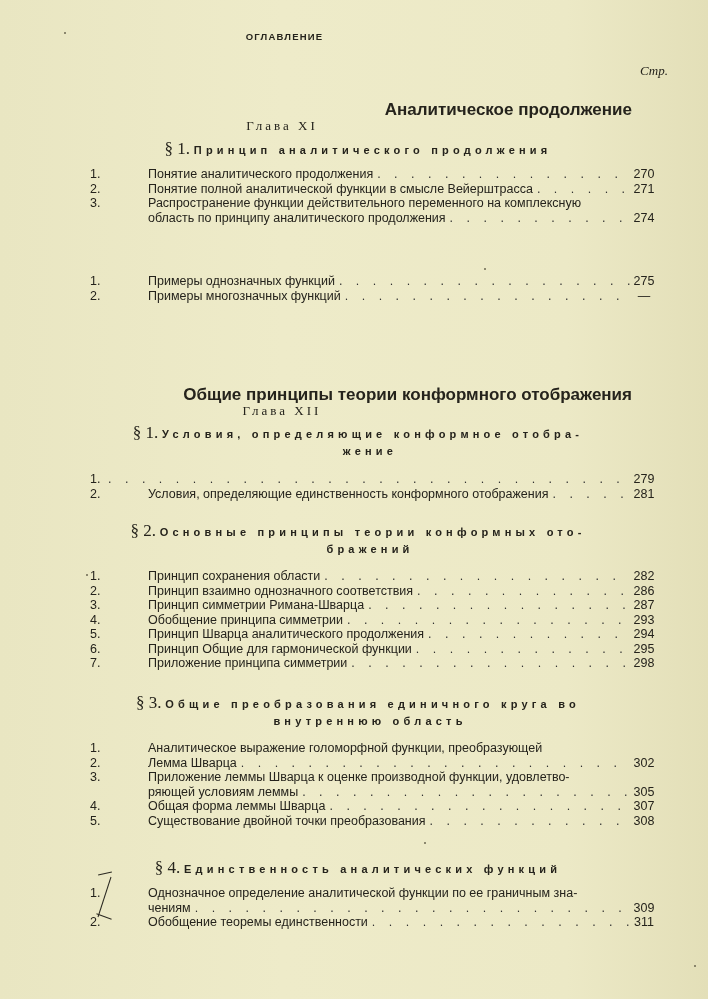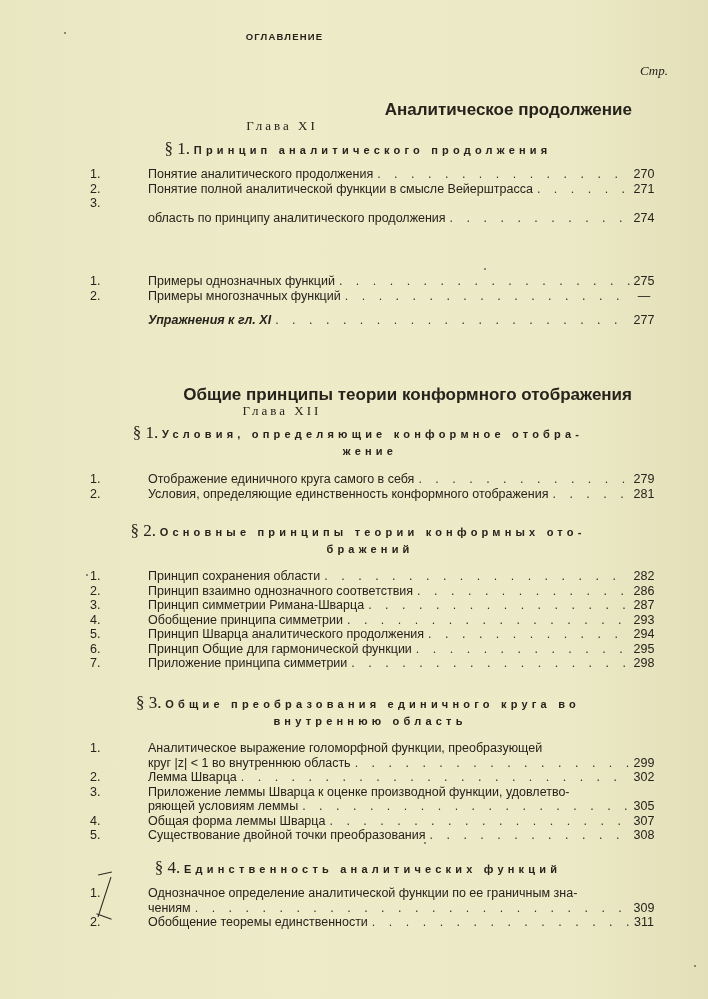--- a/index.html
+++ b/index.html
@@ -78,20 +78,21 @@
         <div class="row">
       <span class="num">2.</span>
       <span class="txt">Понятие полной аналитической функции в смысле Вейерштрасса</span>
       <span class="lead"></span>
       <span class="pg">271</span>
         </div>
       </div>
     <div class="entry">
       <div class="row">
           <span class="num">3.</span>
+      <span class="txt">Распространение функции действительного переменного на комплексную</span>
         </div>
       <div class="row indent">
           <span class="txt">область по принципу аналитического продолжения</span>
       <span class="lead"></span>
       <span class="pg">274</span>
         </div>
       </div>
   </div>
 
   <div class="entries" style="top:274px">
@@ -102,44 +103,36 @@
       <span class="lead"></span>
       <span class="pg">275</span>
         </div>
       </div>
     <div class="entry">
         <div class="row">
       <span class="num">2.</span>
       <span class="txt">Примеры многозначных функций</span>
       <span class="lead"></span>
       <span class="pg">—</span>
-        </div>
-      </div>
-    <div class="entry" style="margin-top:10px; padding-left:14px">
-        <div class="row">
-      <span class="txt exercises">Упражнения к гл. XI</span>
-      <span class="lead"></span>
-      <span class="pg">277</span>
         </div>
       </div>
   </div>
 
   <div class="chapter-label" style="top:363px">Глава XII</div>
   <div class="chapter-title" style="top:385px">Общие принципы теории конформного отображения</div>
 
   <div class="section" style="top:424px">
     <span class="sec-num">§ 1.</span>
     <span class="sec-title">Условия, определяющие конформное отобра-</span>
     <span class="sec-title cont">жение</span>
   </div>
   <div class="entries" style="top:472px">
     <div class="entry">
         <div class="row">
       <span class="num">1.</span>
-      <span class="txt">Отображение единичного круга самого в себя</span>
       <span class="lead"></span>
       <span class="pg">279</span>
         </div>
       </div>
     <div class="entry">
         <div class="row">
       <span class="num">2.</span>
       <span class="txt">Условия, определяющие единственность конформного отображения</span>
       <span class="lead"></span>
       <span class="pg">281</span>
@@ -214,25 +207,20 @@
   <div class="section" style="top:694px">
     <span class="sec-num">§ 3.</span>
     <span class="sec-title">Общие преобразования единичного круга во</span>
     <span class="sec-title cont">внутреннюю область</span>
   </div>
   <div class="entries" style="top:741px">
     <div class="entry">
       <div class="row">
           <span class="num">1.</span>
       <span class="txt">Аналитическое выражение голоморфной функции, преобразующей</span>
-        </div>
-      <div class="row indent">
-          <span class="txt">круг |z| &lt; 1 во внутреннюю область</span>
-      <span class="lead"></span>
-      <span class="pg">299</span>
         </div>
       </div>
     <div class="entry">
         <div class="row">
       <span class="num">2.</span>
       <span class="txt">Лемма Шварца</span>
       <span class="lead"></span>
       <span class="pg">302</span>
         </div>
       </div>

